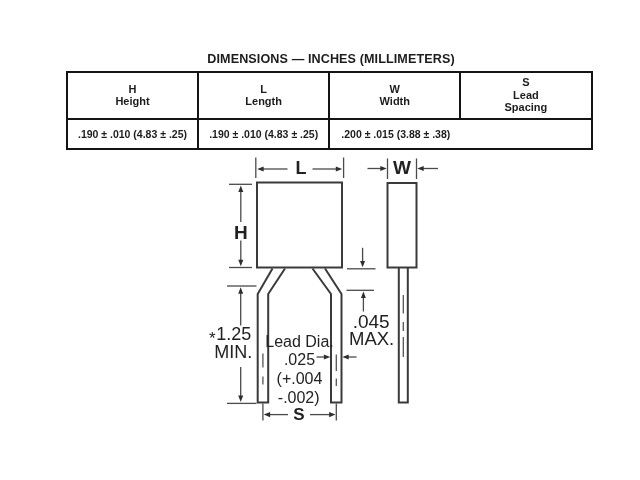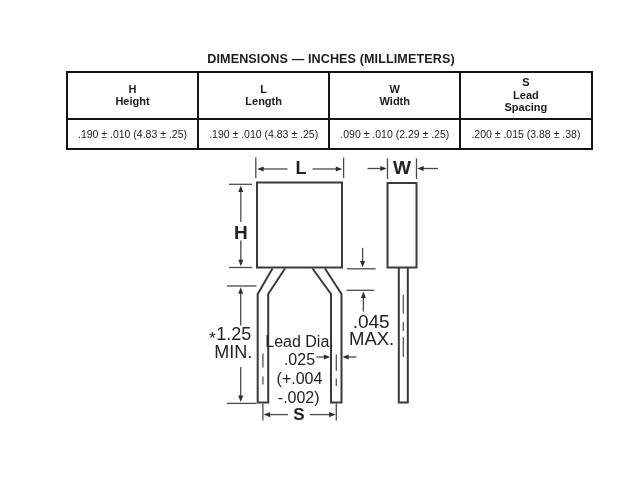--- a/index.html
+++ b/index.html
@@ -6,21 +6,21 @@
   #page{position:relative;width:640px;height:480px;background:#ffffff;overflow:hidden;filter:blur(0.33px);
         font-family:"Liberation Sans",sans-serif;}
   .title{position:absolute;left:331px;top:51.7px;transform:translateX(-50%);
          font-size:12.6px;font-weight:bold;color:#1c1c1c;white-space:nowrap;letter-spacing:0.1px;}
   .tbl{position:absolute;left:66px;top:70.5px;width:522.5px;height:75.5px;
        border:2px solid #141414;display:grid;
        grid-template-columns:131px 131.3px 131px 1fr;grid-template-rows:47.3px 1fr;}
   .cell{border-right:2px solid #141414;border-bottom:2px solid #141414;
         display:flex;align-items:center;justify-content:center;text-align:center;color:#1c1c1c;}
   .cell.last{border-right:none;}
-  .cell.data{border-bottom:none;font-size:10.5px;font-weight:normal;letter-spacing:0px;}
+  .cell.data{border-bottom:none;font-size:10.5px;font-weight:bold;letter-spacing:0px;}
   .hdr{font-size:11px;font-weight:bold;line-height:12.6px;}
   svg text{fill:#222222;}
 </style>
 </head>
 <body>
 <div id="page">
 
   <div class="title">DIMENSIONS — INCHES (MILLIMETERS)</div>
 
   <div class="tbl">
@@ -30,21 +30,20 @@
     <div class="cell hdr">L<br>Length</div>
 
     <div class="cell hdr">W<br>Width</div>
 
     <div class="cell hdr last">S<br>Lead<br>Spacing</div>
 
     <div class="cell data">.190 ± .010 (4.83 ± .25)</div>
 
     <div class="cell data">.190 ± .010 (4.83 ± .25)</div>
 
-    <div class="cell data">.090 ± .010 (2.29 ± .25)</div>
 
     <div class="cell data last">.200 ± .015 (3.88 ± .38)</div>
   </div>
 
   <svg width="640" height="480" viewBox="0 0 640 480" style="position:absolute;left:0;top:0;" font-family="Liberation Sans, sans-serif">
 
     <g stroke="#3a3a3a" stroke-width="2" fill="none">
       <rect x="257" y="182.5" width="85" height="85"></rect>
     </g>
 

